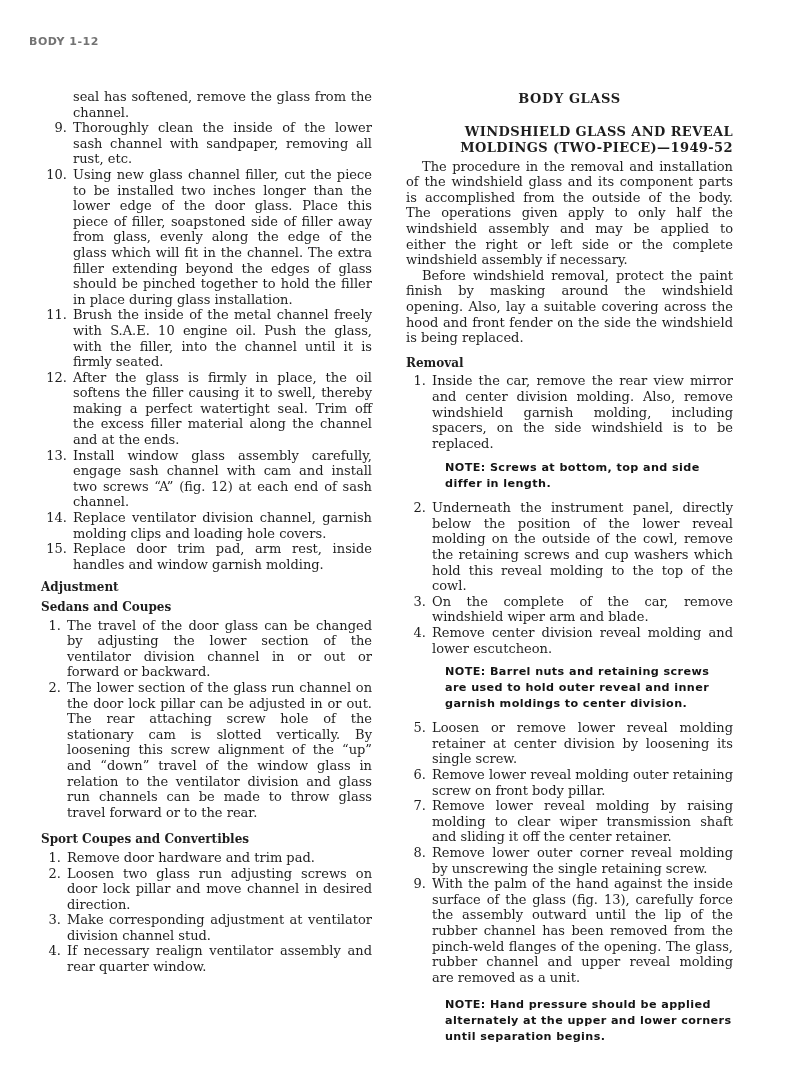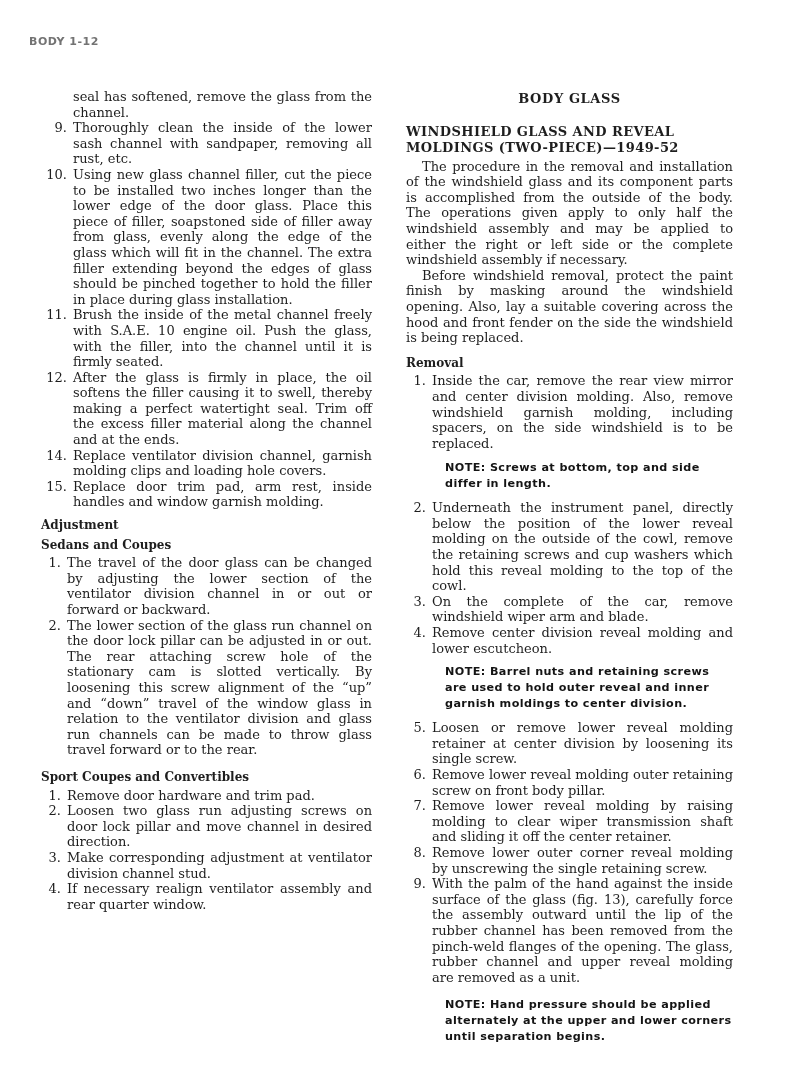--- a/index.html
+++ b/index.html
@@ -16,21 +16,21 @@
   .col { position: absolute; font-size: 13px; line-height: 15.6px; text-align: justify; }
   .col-left { left: 41px; top: 89px; width: 331px; }
   .col-right { left: 406px; top: 91px; width: 327px; }
   .item { display: flex; margin: 0; }
   .num { flex: 0 0 auto; width: 32px; text-align: right; padding-right: 6px; box-sizing: border-box; }
   .num.one { width: 26px; }
   .txt { flex: 1 1 auto; }
   .cont { padding-left: 32px; }
   .sub-heading { font-weight: bold; font-size: 12px; margin: 6px 0 2px 0; }
   .sec-title { text-align: center; font-weight: bold; font-size: 13px; letter-spacing: 0.6px; margin: 0 0 17px 0; }
-  .sec-heading { font-weight: bold; font-size: 13px; line-height: 16px; letter-spacing: 0.4px; margin: 0 0 3px 0; text-align: left; }
+  .sec-heading { font-weight: bold; font-size: 13px; line-height: 16px; letter-spacing: 0.4px; margin: 0 0 3px 0; text-align: right; }
   .para { text-indent: 16px; margin: 0; }
   .note {
     font-family: "DejaVu Sans", "Liberation Sans", sans-serif; font-weight: bold;
     font-size: 11.2px; line-height: 16px; letter-spacing: 0.4px; text-align: left;
     margin: 8px 0 8px 32px; color: #141414;
   }
   .note.right { margin-left: 39px; }
 </style>
 </head>
 <body>
@@ -48,20 +48,24 @@
         <span class="num ">10.</span>
         <span class="txt">Using new glass channel filler, cut the piece to be installed two inches longer than the lower edge of the door glass. Place this piece of filler, soapstoned side of filler away from glass, evenly along the edge of the glass which will fit in the channel. The extra filler extending beyond the edges of glass should be pinched together to hold the filler in place during glass installation.</span>
       </div>
       <div class="item">
         <span class="num ">11.</span>
         <span class="txt">Brush the inside of the metal channel freely with S.A.E. 10 engine oil. Push the glass, with the filler, into the channel until it is firmly seated.</span>
       </div>
       <div class="item">
         <span class="num ">12.</span>
         <span class="txt">After the glass is firmly in place, the oil softens the filler causing it to swell, thereby making a perfect watertight seal. Trim off the excess filler material along the channel and at the ends.</span>
+      </div>
+      <div class="item">
+        <span class="num ">13.</span>
+        <span class="txt">Install window glass assembly carefully, engage sash channel with cam and install two screws “A” (fig. 12) at each end of sash channel.</span>
       </div>
       <div class="item">
         <span class="num ">14.</span>
         <span class="txt">Replace ventilator division channel, garnish molding clips and loading hole covers.</span>
       </div>
       <div class="item">
         <span class="num ">15.</span>
         <span class="txt">Replace door trim pad, arm rest, inside handles and window garnish molding.</span>
       </div>
     </div>

